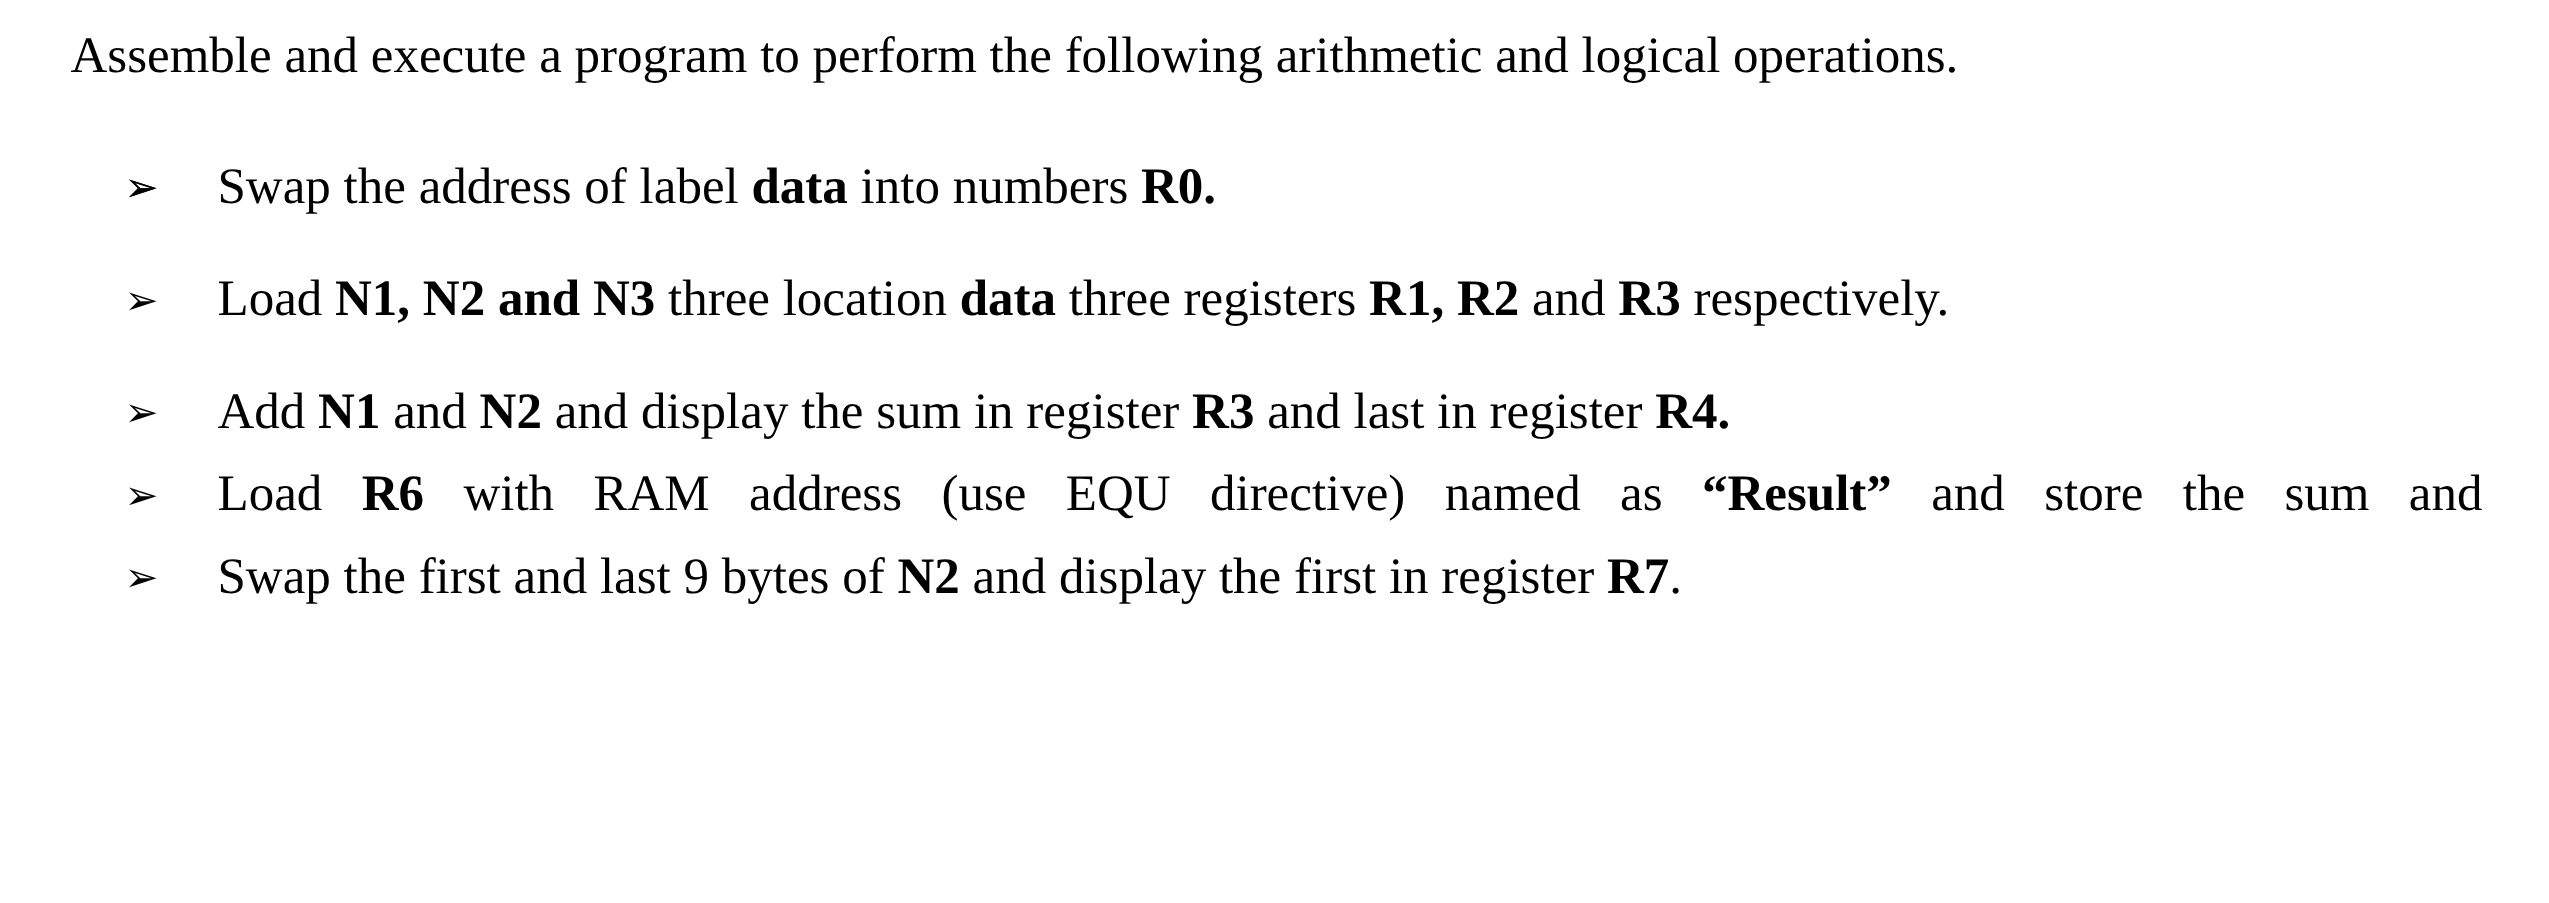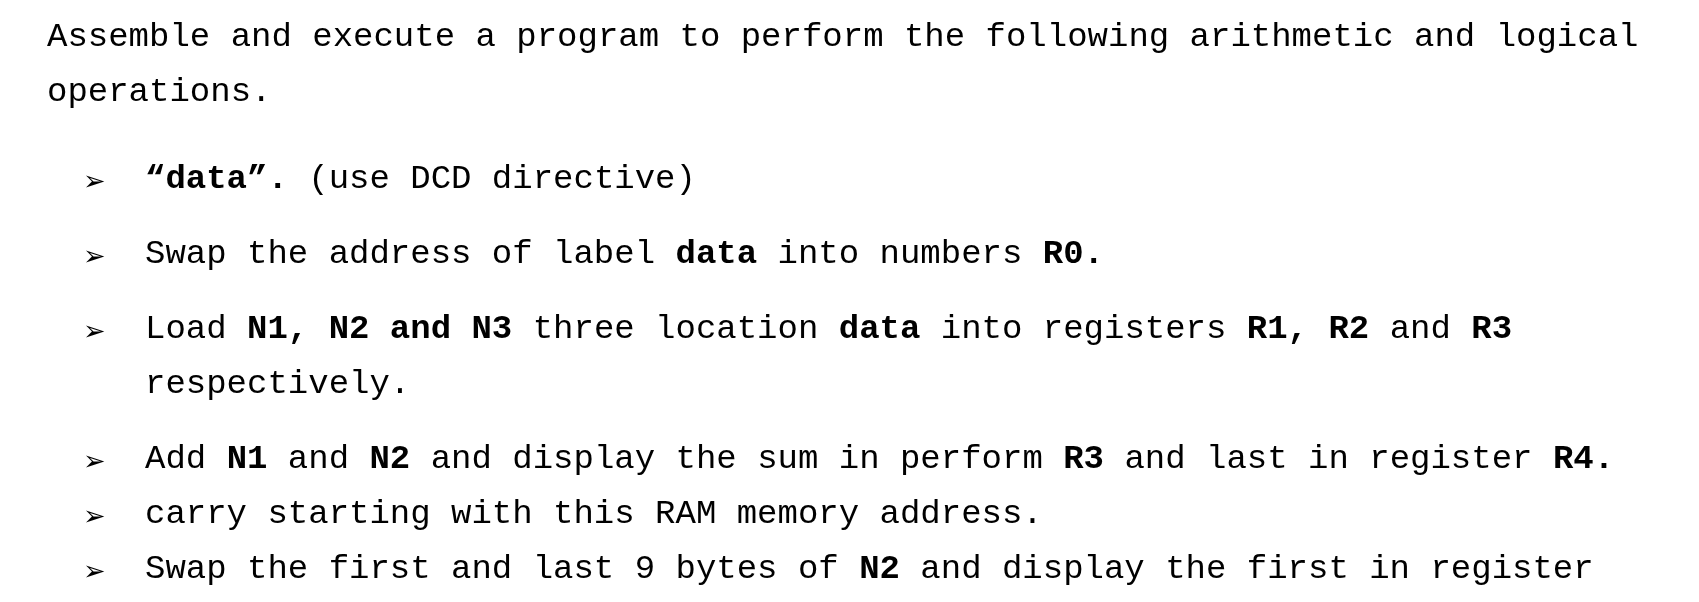--- a/index.html
+++ b/index.html
@@ -34,57 +34,55 @@
     top: 1px;
     font-family: "DejaVu Sans", sans-serif;
     font-size: 27px;
     line-height: 55px;
   }
   .gap-after {
     margin-bottom: 20px;
   }
   .line {
     min-height: 55px;
-    font-family: Liberation Mono, monospace;
   }
   .line.just {
     text-align: justify;
     text-align-last: justify;
     text-justify: inter-word;
   }
   .bold {
     font-weight: bold;
   }
 </style>
 </head>
 <body style="background: rgb(255, 255, 255); color: rgb(0, 0, 0);">
 
 <div class="doc">
   <div class="para intro" id="intro">
       <div class="line"><span>Assemble and execute a program to perform the following arithmetic and logical operations.</span></div>
     </div>
   <div id="bullets">
       <div class="para bullet gap-after">
         <span class="marker">➢</span>
-        <div class="line"><span class="bold">“data”.</span><span> (use DCD directive)</span></div>
       </div>
       <div class="para bullet gap-after">
         <span class="marker">➢</span>
         <div class="line"><span>Swap the address of label </span><span class="bold">data</span><span> into numbers </span><span class="bold">R0.</span></div>
       </div>
       <div class="para bullet gap-after">
         <span class="marker">➢</span>
-        <div class="line"><span>Load </span><span class="bold">N1, N2 and N3</span><span> three location </span><span class="bold">data</span><span> into registers </span><span class="bold">R1, R2</span><span> and </span><span class="bold">R3</span><span> respectively.</span></div>
+        <div class="line"><span>Load </span><span class="bold">N1, N2 and N3</span><span> three location </span><span class="bold">data</span><span> three registers </span><span class="bold">R1, R2</span><span> and </span><span class="bold">R3</span><span> respectively.</span></div>
       </div>
       <div class="para bullet">
         <span class="marker">➢</span>
-        <div class="line"><span>Add </span><span class="bold">N1</span><span> and </span><span class="bold">N2</span><span> and display the sum in perform </span><span class="bold">R3</span><span> and last in register </span><span class="bold">R4.</span></div>
+        <div class="line"><span>Add </span><span class="bold">N1</span><span> and </span><span class="bold">N2</span><span> and display the sum in register </span><span class="bold">R3</span><span> and last in register </span><span class="bold">R4.</span></div>
       </div>
       <div class="para bullet">
         <span class="marker">➢</span>
-        <div class="line"><span>carry starting with this RAM memory address.</span></div>
+        <div class="line just"><span>Load </span><span class="bold">R6</span><span> with RAM address (use EQU directive) named as </span><span class="bold">“Result”</span><span> and store the sum and</span></div>
       </div>
       <div class="para bullet">
         <span class="marker">➢</span>
         <div class="line"><span>Swap the first and last 9 bytes of </span><span class="bold">N2</span><span> and display the first in register </span><span class="bold">R7</span><span>.</span></div>
       </div>
     </div>
 </div>
 
 </body></html>

